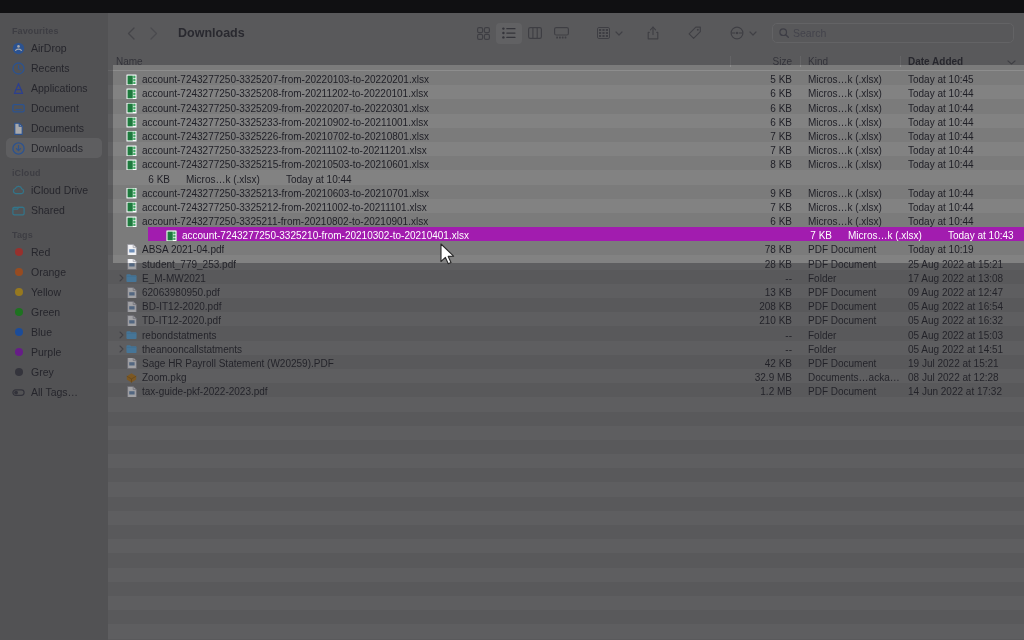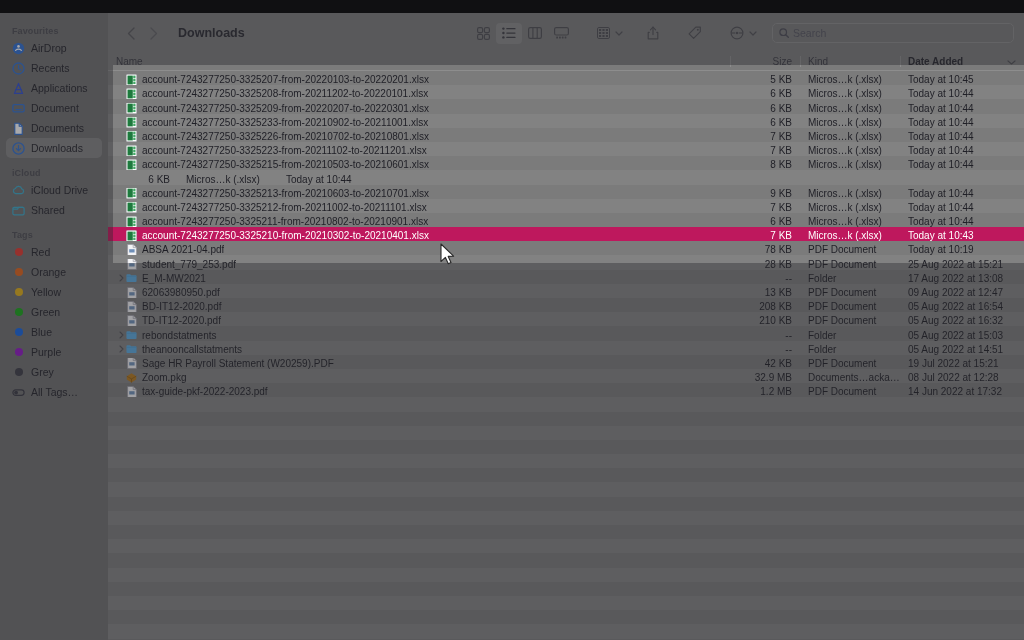--- a/index.html
+++ b/index.html
@@ -87,21 +87,21 @@
   .ch.date  { flex:1 1 auto; font-weight:700; color:#27272e; justify-content:space-between; }
   .ch.date .sortcaret { opacity:.55; }
 
   
   #filelist { flex:1 1 auto; position:relative; overflow:hidden; }
   .row {
     display:flex; align-items:flex-end; height:14.2px;
     font-size:10px; color:#1f1f26; white-space:nowrap;
   }
   .row.alt { background:rgba(255,255,255,.055); }
-  .row.selected { background:#be185d; color:#fff; }
+  .row.selected { background:#a21caf; color:#fff;margin-left:40px; }
   .c-name { width:622px; display:flex; align-items:center; padding-left:8px; overflow:hidden; }
   .c-size { width:70px; text-align:right; padding-right:8px; }
   .c-kind { width:100px; padding-left:8px; overflow:hidden; text-overflow:ellipsis; }
   .c-date { flex:1 1 auto; padding-left:8px; }
   .disc { width:10px; flex:0 0 10px; display:flex; align-items:center; justify-content:center; opacity:.55; }
   .ficon { width:11px; height:11px; flex:0 0 11px; margin-right:5px; display:flex; align-items:center; justify-content:center; }
   .ficon svg { display:block; }
   .fname { overflow:hidden; text-overflow:ellipsis; }
 
   

